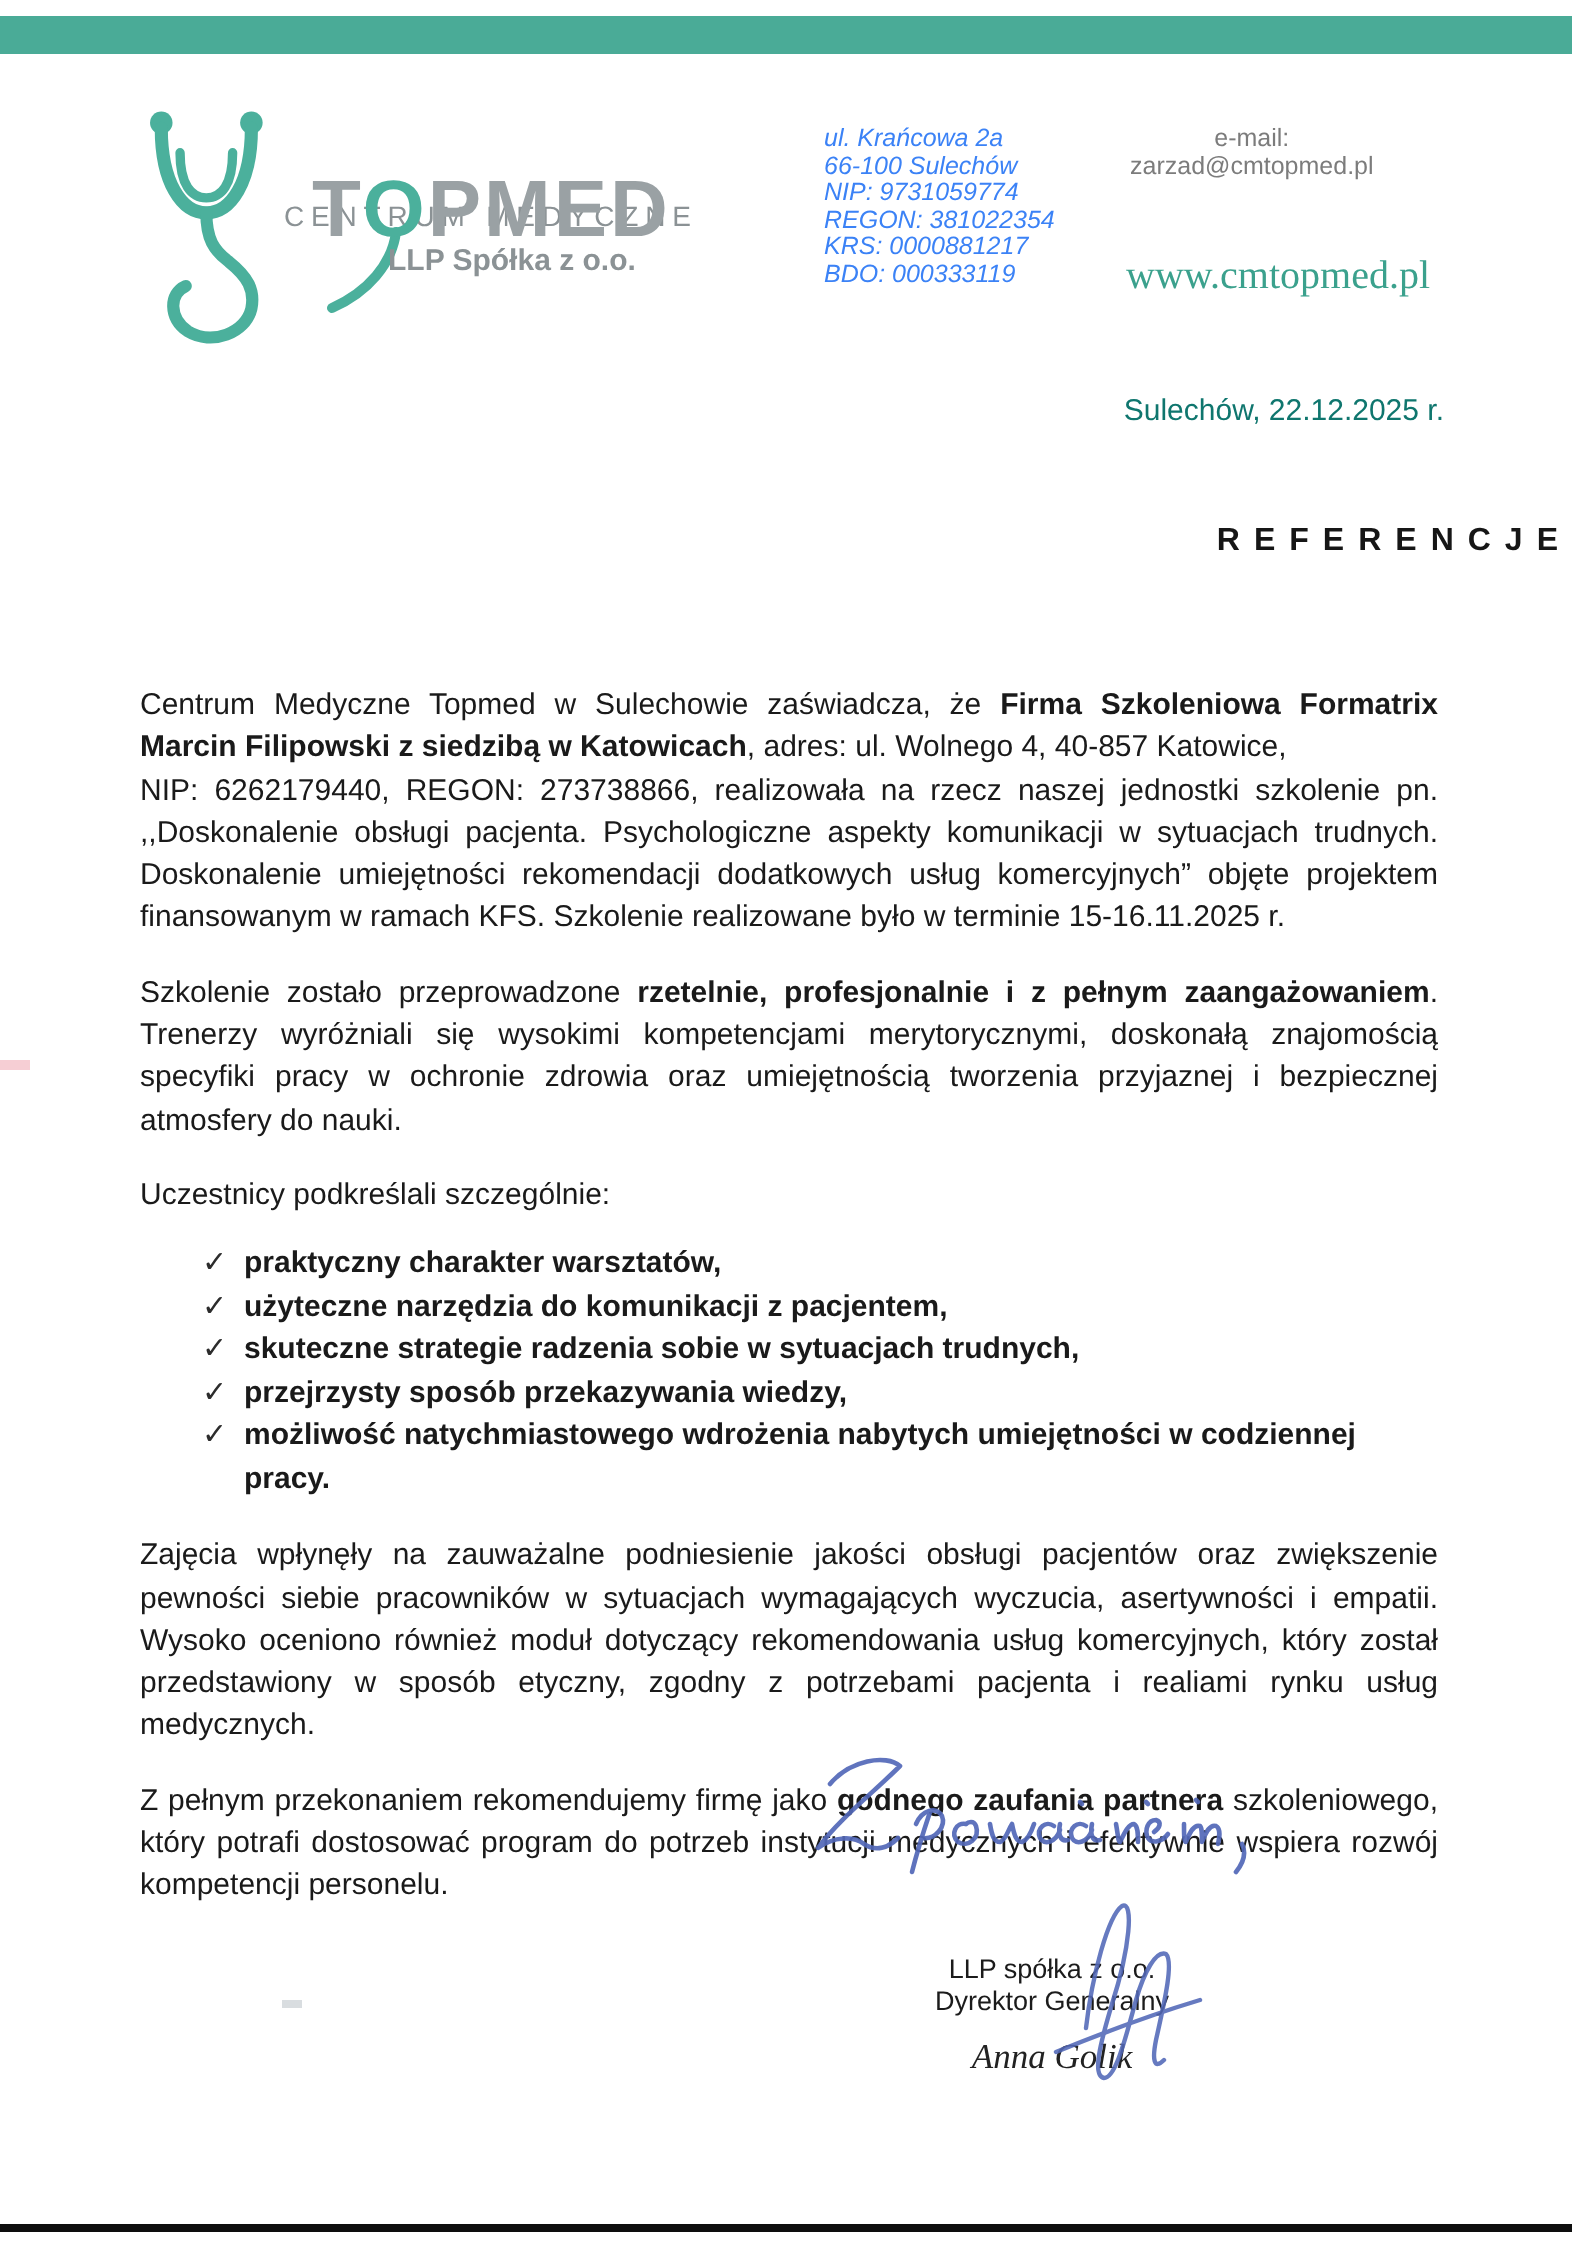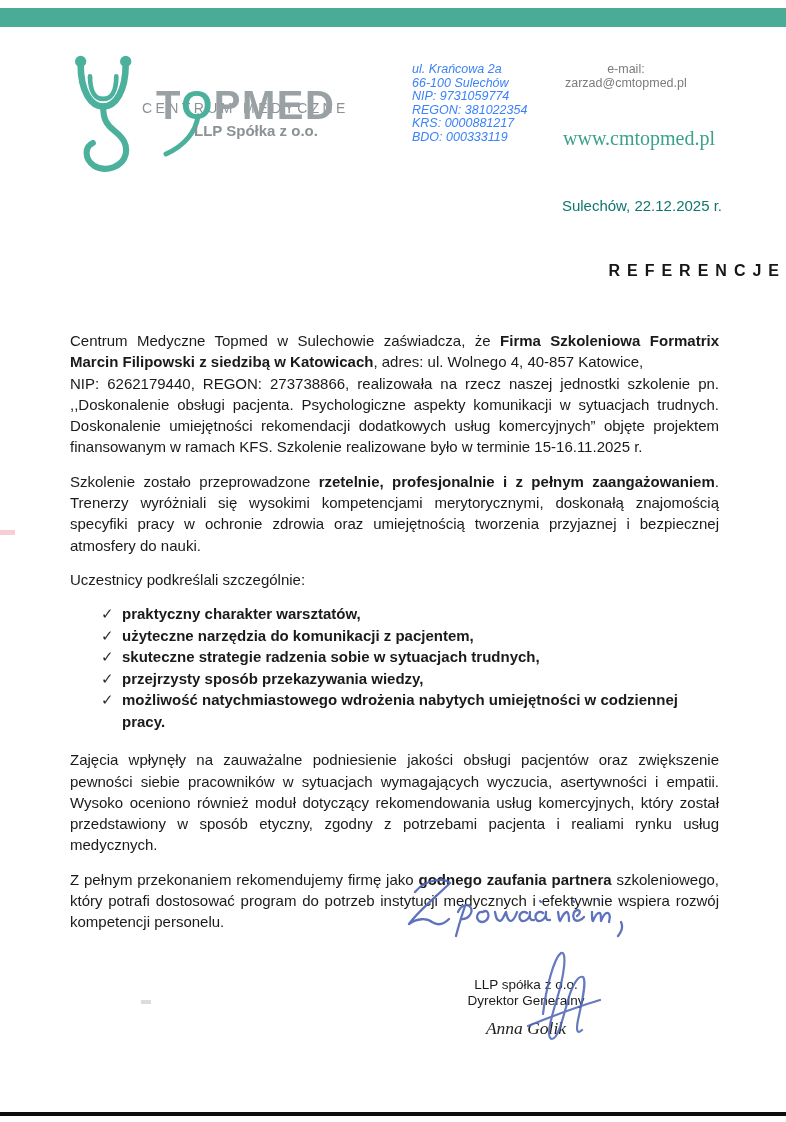--- a/index.html
+++ b/index.html
@@ -22,21 +22,21 @@
   .addr-col{position:absolute;left:412px;top:63px;font-size:12.5px;line-height:13.6px;color:#3b82f6;font-style:italic;}
   .mail-col{position:absolute;left:565px;top:63px;font-size:12.5px;line-height:13.6px;color:#7c7c7c;text-align:center;}
   .website{position:absolute;left:563px;top:127px;font-size:20px;color:#3ba18d;font-family:"Liberation Serif",serif;}
 
   .date-line{position:absolute;left:0;top:197px;width:722px;text-align:right;font-size:15px;color:#0f766e;}
 
   .doc-title{position:absolute;left:0;top:262px;width:786px;text-align:right;font-size:16px;font-weight:700;letter-spacing:7px;color:#161616;}
 
   
   .body-text{position:absolute;left:70px;top:326px;width:649px;font-size:15px;line-height:21.3px;color:#1a1a1a;text-align:justify;}
-  .body-text p{margin:4px 0 13px 0;}
+  .body-text p{margin:16px 0 13px 0;}
   .body-text b{font-weight:700;}
   .list-intro{margin:0;}
   .check-list{margin:0 0 17px 0;}
   .check-item{position:relative;padding-left:52px;font-weight:700;line-height:21.5px;text-align:left;}
   .check-item .check{position:absolute;left:31px;top:0;font-weight:400;color:#2c2c2c;}
 
   
   .closing-hand{position:absolute;left:395px;top:874px;}
   .stamp{position:absolute;left:443px;top:977px;width:166px;text-align:center;color:#1b1b1b;}
   .stamp-line{font-size:13.5px;line-height:16px;}

